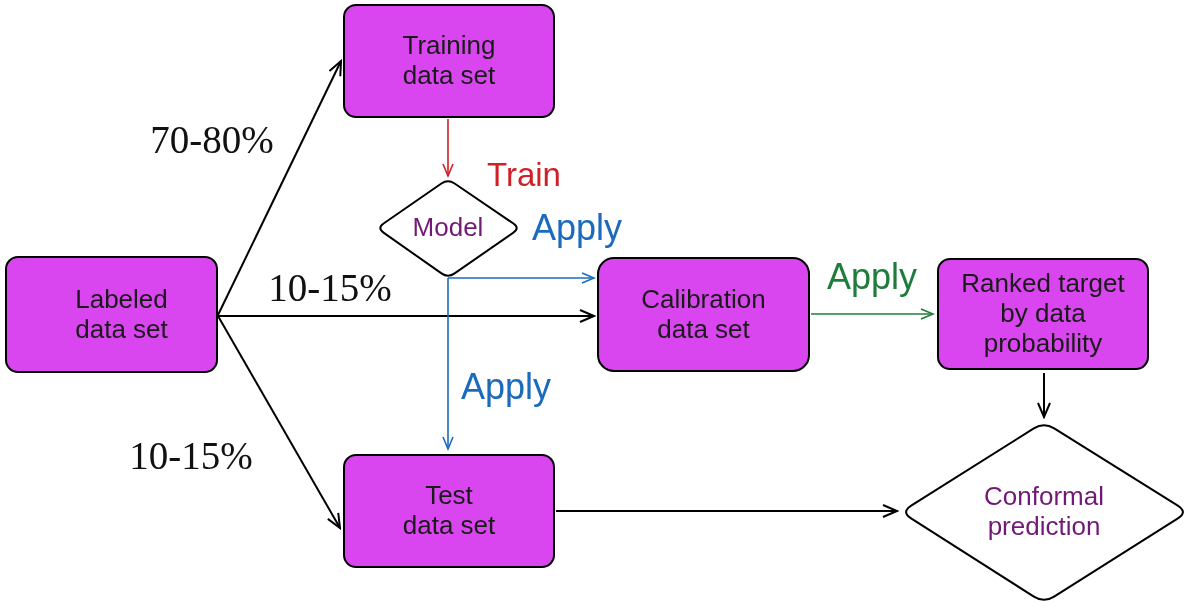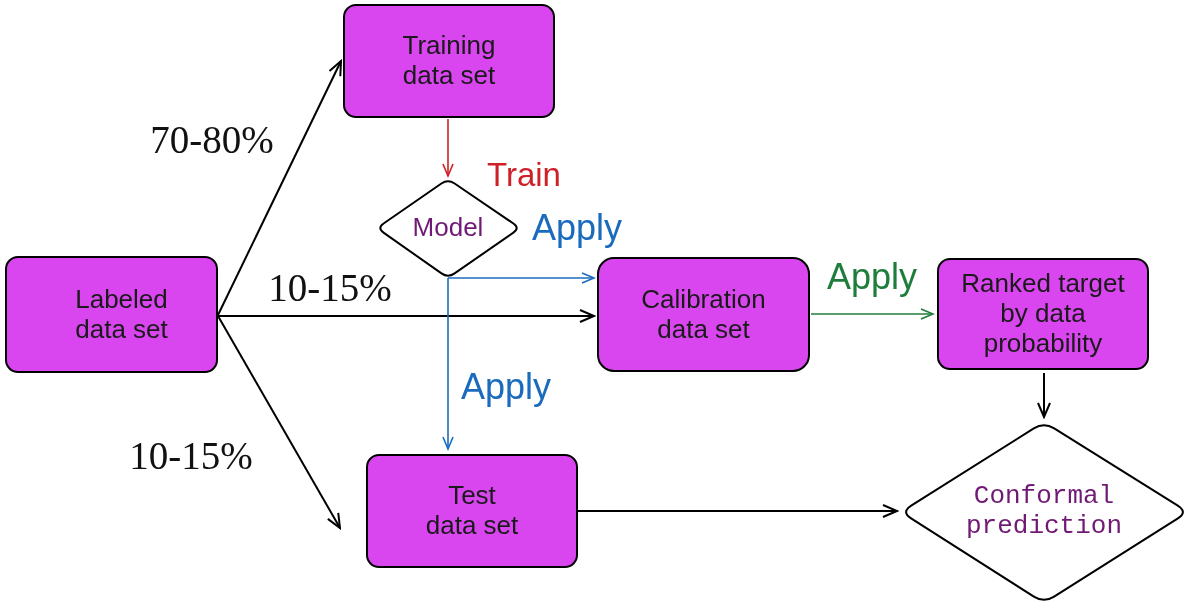--- a/index.html
+++ b/index.html
@@ -20,31 +20,31 @@
     border-radius:13px;
     display:flex; align-items:center; justify-content:center;
     text-align:center;
     font-size:26px; line-height:1.15; color:#1a1a1a;
     white-space:pre-line;
   }
   #node-labeled     { left:5px;   top:256px; width:213px; height:117px;padding-left:20px; }
   #node-training    { left:343px; top:4px;   width:212px; height:114px; }
   #node-calibration { left:597px; top:257px; width:213px; height:115px;border-radius:17px; }
   #node-ranked      { left:937px; top:258px; width:212px; height:112px; }
-  #node-test        { left:343px; top:454px; width:212px; height:114px;margin-left:23px; }
+  #node-test        { left:343px; top:454px; width:212px; height:114px; }
 
   .diamond-label {
     position:absolute;
     transform:translate(-50%,-50%);
     text-align:center;
     font-size:26px; line-height:1.15; color:#701a75;
     white-space:pre-line;
   }
   #label-model    { left:448px;  top:228px; }
-  #label-conformal{ left:1044px; top:512px;font-family:Liberation Mono, monospace; }
+  #label-conformal{ left:1044px; top:512px; }
 
   .edge-label {
     position:absolute;
     transform:translate(-50%,-50%);
     white-space:nowrap;
     line-height:1;
     color:#111111;
   }
   .pct { font-size:39px;font-family:Liberation Serif, serif; }
   #el-split-training    { left:212px; top:139px; }

